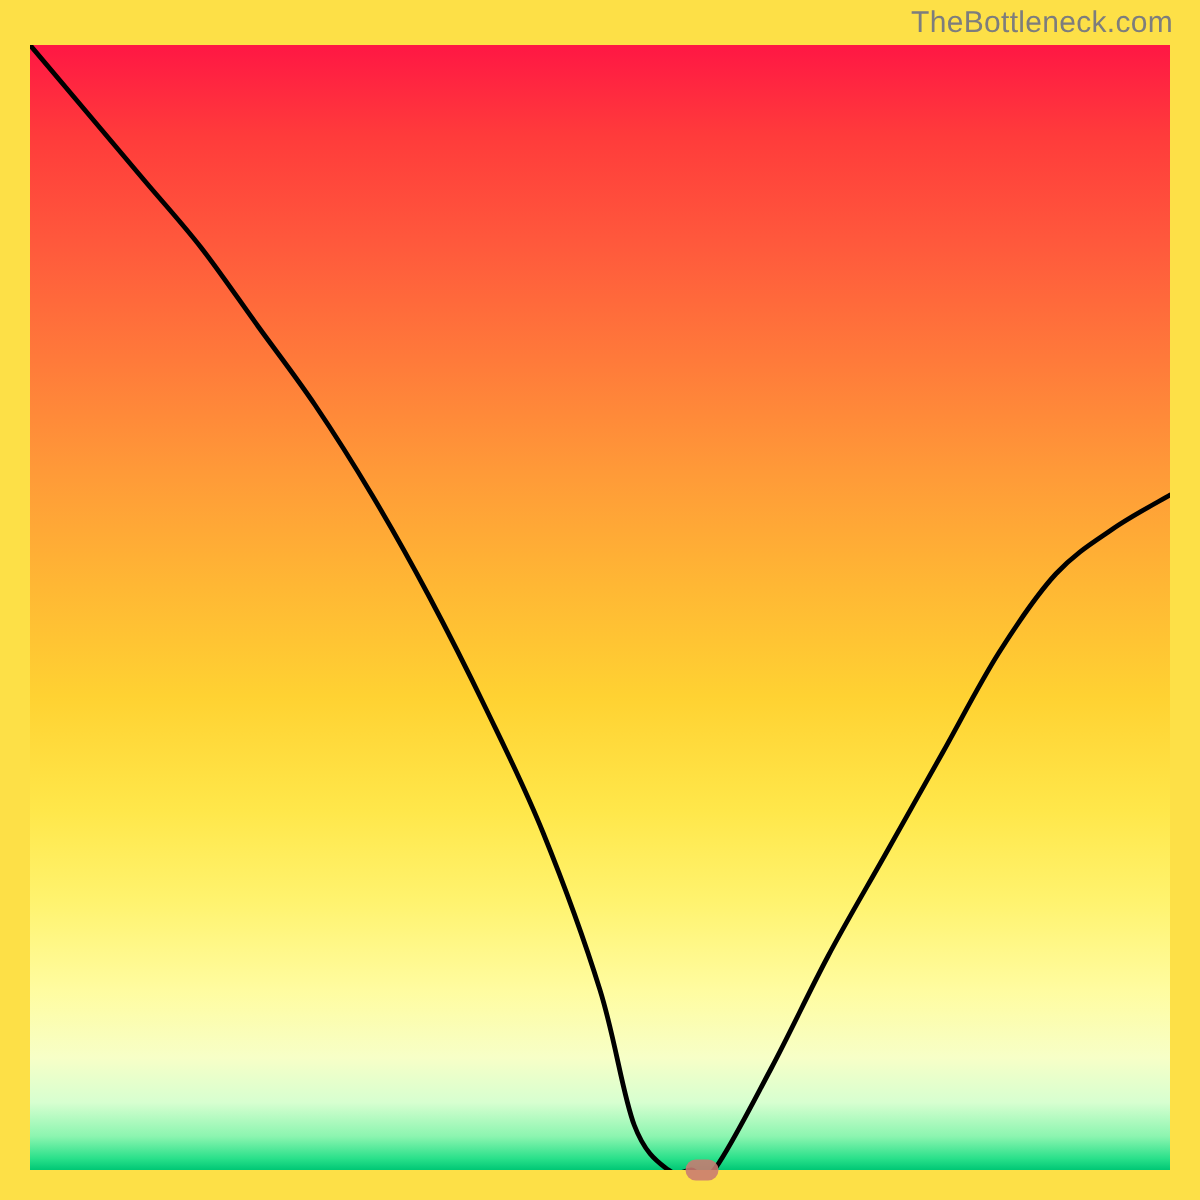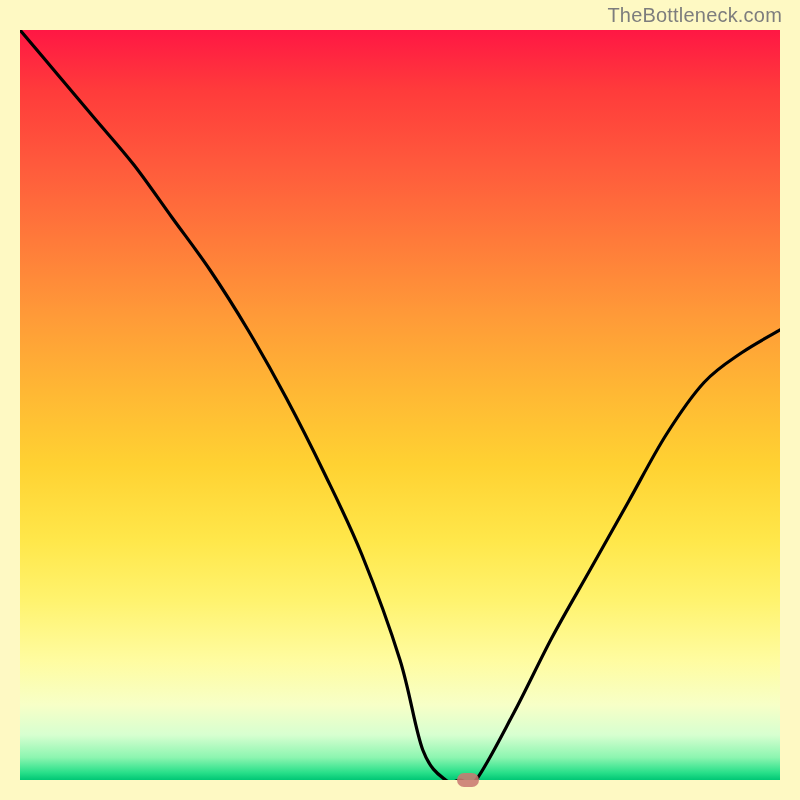--- a/index.html
+++ b/index.html
@@ -7,21 +7,21 @@
     padding: 0;
     width: 800px;
     height: 800px;
     background: #000;
     overflow: hidden;
     font-family: Arial, Helvetica, sans-serif;
   }
   .frame {
     position: absolute;
     inset: 0;
-    background: #fef9c3;
+    background: #fde047;
   }
   .plot-area {
     position: absolute;
     left: 20px;
     top: 30px;
     width: 760px;
     height: 750px;
     background: linear-gradient(to bottom,
       #ff1744 0%,
       #ff3b3b 8%,

